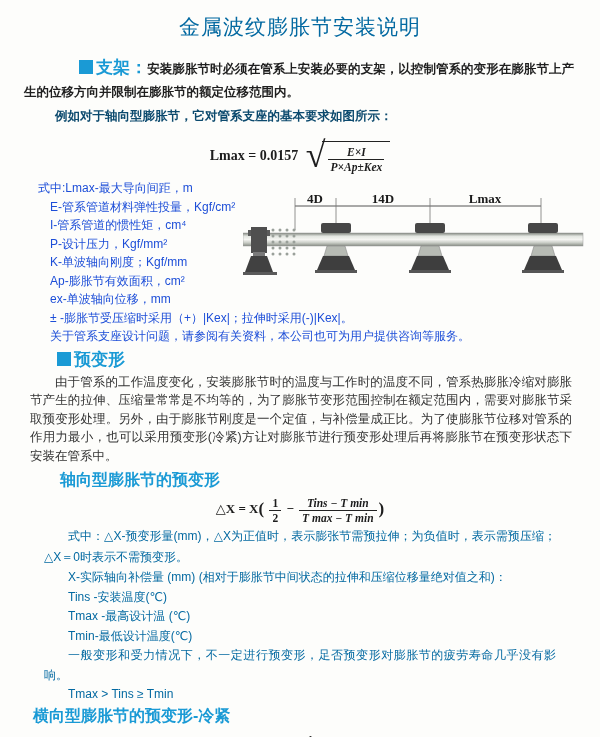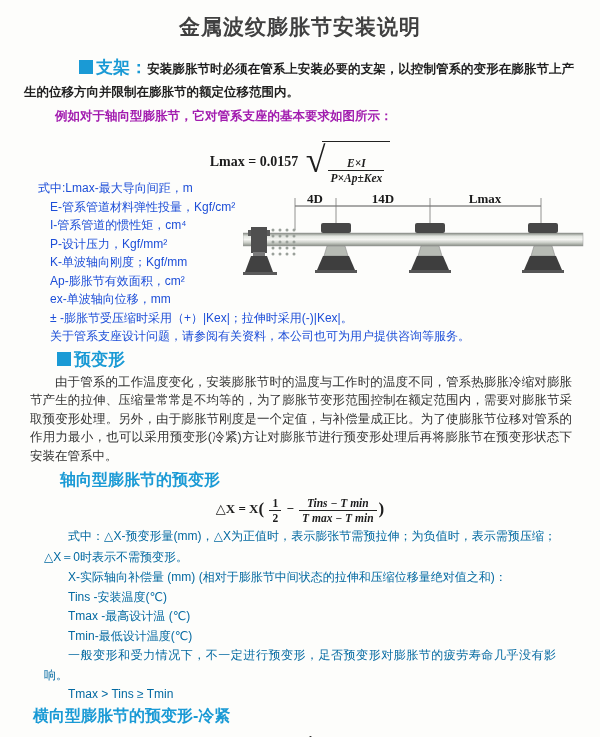--- a/index.html
+++ b/index.html
@@ -6,45 +6,45 @@
   html,body{margin:0;padding:0;}
   body{background:#e9e9e9;}
   .page{
     position:relative; width:600px; height:737px; margin:0 auto;
     background:#fdfdfb; overflow:hidden;
     font-family:"Liberation Sans","DejaVu Sans",sans-serif; color:var(--ink);
   }
   
   .doc-title{
     margin:0; padding-top:13px; text-align:center;
-    font-size:21px; font-weight:bold; color:#404040; letter-spacing:1px;
+    font-size:21px; font-weight:normal; color:#0369a1; letter-spacing:1px;
   }
   
   .sq{display:inline-block; width:14px; height:14px; background:var(--accent);
       margin-right:3px; vertical-align:-1px;}
   .sec-label{color:var(--accent); font-size:17px; font-weight:bold;}
   .sec-head{margin:4px 0 0 57px; line-height:20px;}
   .h3{color:var(--accent); font-weight:bold; font-size:16px; line-height:20px;}
   .h3-axial{margin:5px 0 0 60px;}
   .h3-lateral{margin:1px 0 0 33px;}
   
   .p-intro{margin:15px 26px 0 24px; line-height:23px; text-indent:55px;
            font-size:12.5px; font-weight:bold; color:#1f1f1f; text-align:justify;}
   .p-example{margin:2px 30px 0; line-height:20px; font-size:12.5px;
-             font-weight:bold; color:#a21caf; text-indent:2em;}
+             font-weight:bold; color:#0c4a6e; text-indent:2em;}
   .p-body{margin:3px 28px 0 30px; font-size:12.5px; line-height:18.5px;
           color:var(--body); text-indent:2em; text-align:justify;}
   
   .formula{text-align:center; font-family:"Liberation Serif","DejaVu Serif",serif;
            font-weight:bold; color:#1d1d1d;}
   .formula1{margin-top:15px; height:36px; font-size:14px;}
   .sqrt{display:inline-flex; align-items:center; margin-left:4px; vertical-align:middle;}
   .rad{font-size:36px; font-weight:normal; line-height:0.9; transform:translateY(-2px);}
   .radicand{display:inline-block; border-top:1.6px solid #222; margin-left:-3px;
-            padding:15px 6px 0 6px;}
+            padding:4px 6px 0 6px;}
   .st{display:inline-block; text-align:center; font-size:11.5px; vertical-align:middle;}
   .st .t{display:block; font-style:italic; padding:0 6px 1px;}
   .st .b{display:block; font-style:italic; border-top:1.2px solid #222; padding:1px 2px 0;}
   .formula2{margin:2px 0 0 0; height:34px; font-size:13px; line-height:34px;}
   .fr{display:inline-block; text-align:center; vertical-align:middle;
       font-size:11.5px; line-height:normal; margin:0 2px;}
   .fr .n{display:block; padding:0 3px 1px;}
   .fr .d{display:block; border-top:1.2px solid #222; padding:1px 3px 0;}
   .fr.ital{font-style:italic;}
   .bigp{font-size:17px; vertical-align:-1px;}

